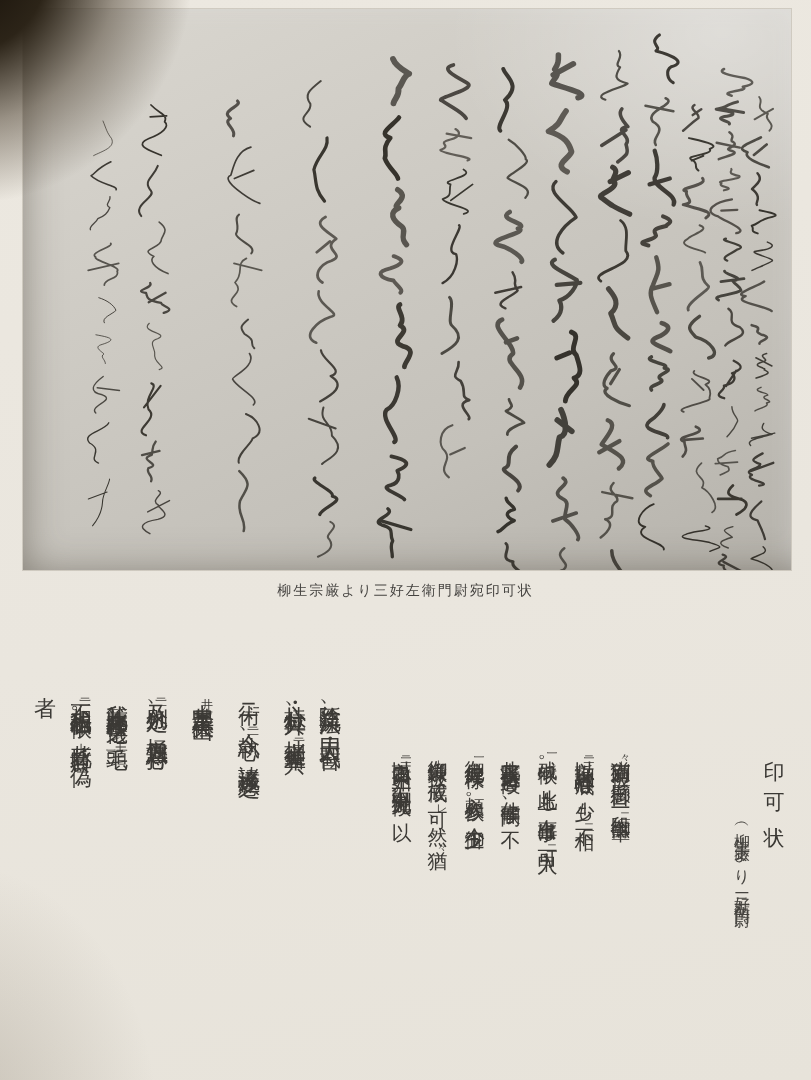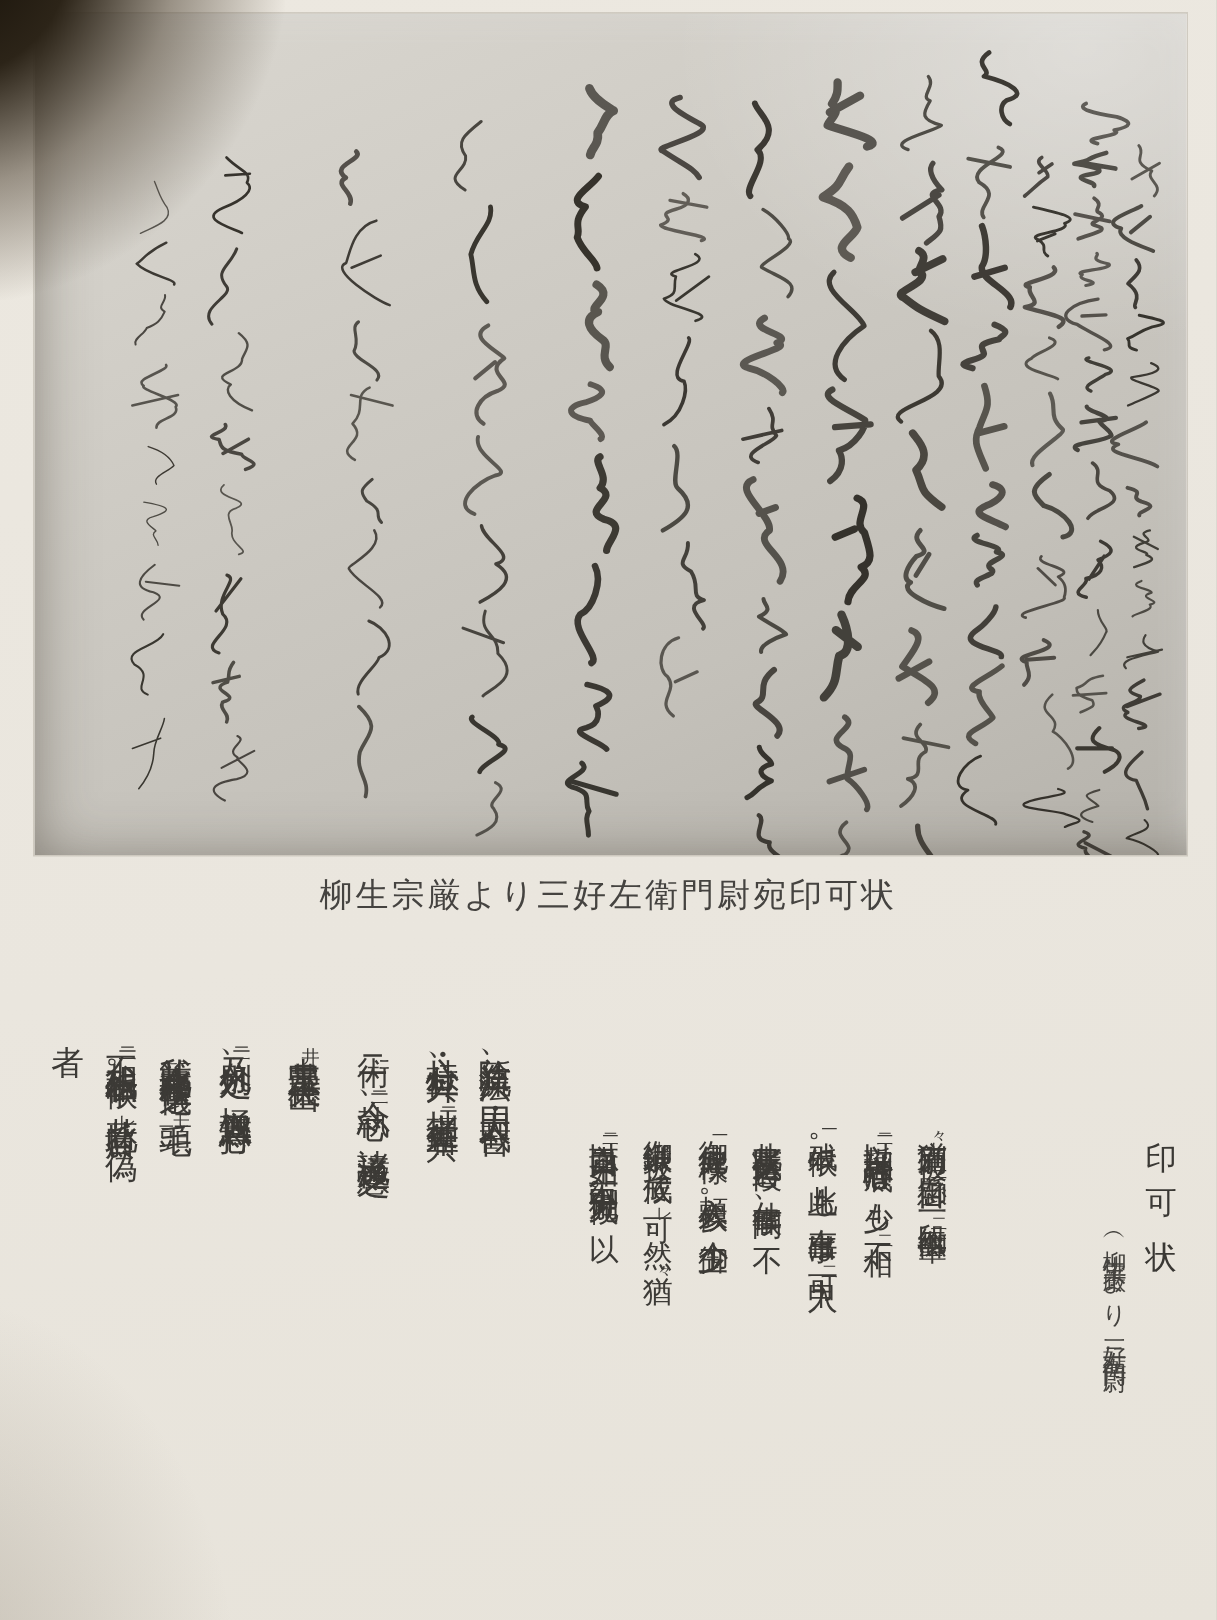--- a/index.html
+++ b/index.html
@@ -23,21 +23,21 @@
                 inset -8px 10px 30px -16px rgba(255,255,255,.55),
                 0 0 0 1px rgba(125,115,98,.25);
   }
   .photo-sheen{
     position:absolute;right:0;top:0;width:45%;height:40%;
     background:radial-gradient(ellipse at 80% 10%, rgba(255,255,255,.35), rgba(255,255,255,0) 70%);
   }
   .photo svg{position:absolute;left:0;top:0;}
   .caption{
     position:absolute;left:0;top:582px;width:811px;text-align:center;
-    font-size:22px;letter-spacing:2px;color:#454340;z-index:2;
+    font-size:14px;letter-spacing:2px;color:#454340;z-index:2;
   }
   .vcol{
     position:absolute;writing-mode:vertical-rl;text-orientation:upright;
     color:#3c3a36;line-height:1;white-space:nowrap;z-index:2;
   }
   .post-col{font-size:20px;letter-spacing:2px;}
   .body-col{font-size:22px;letter-spacing:2px;}
   .kanbun{font-size:0.55em;position:relative;left:4px;letter-spacing:1px;}
   .title-col{
     position:absolute;left:763px;top:744px;writing-mode:vertical-rl;text-orientation:upright;

